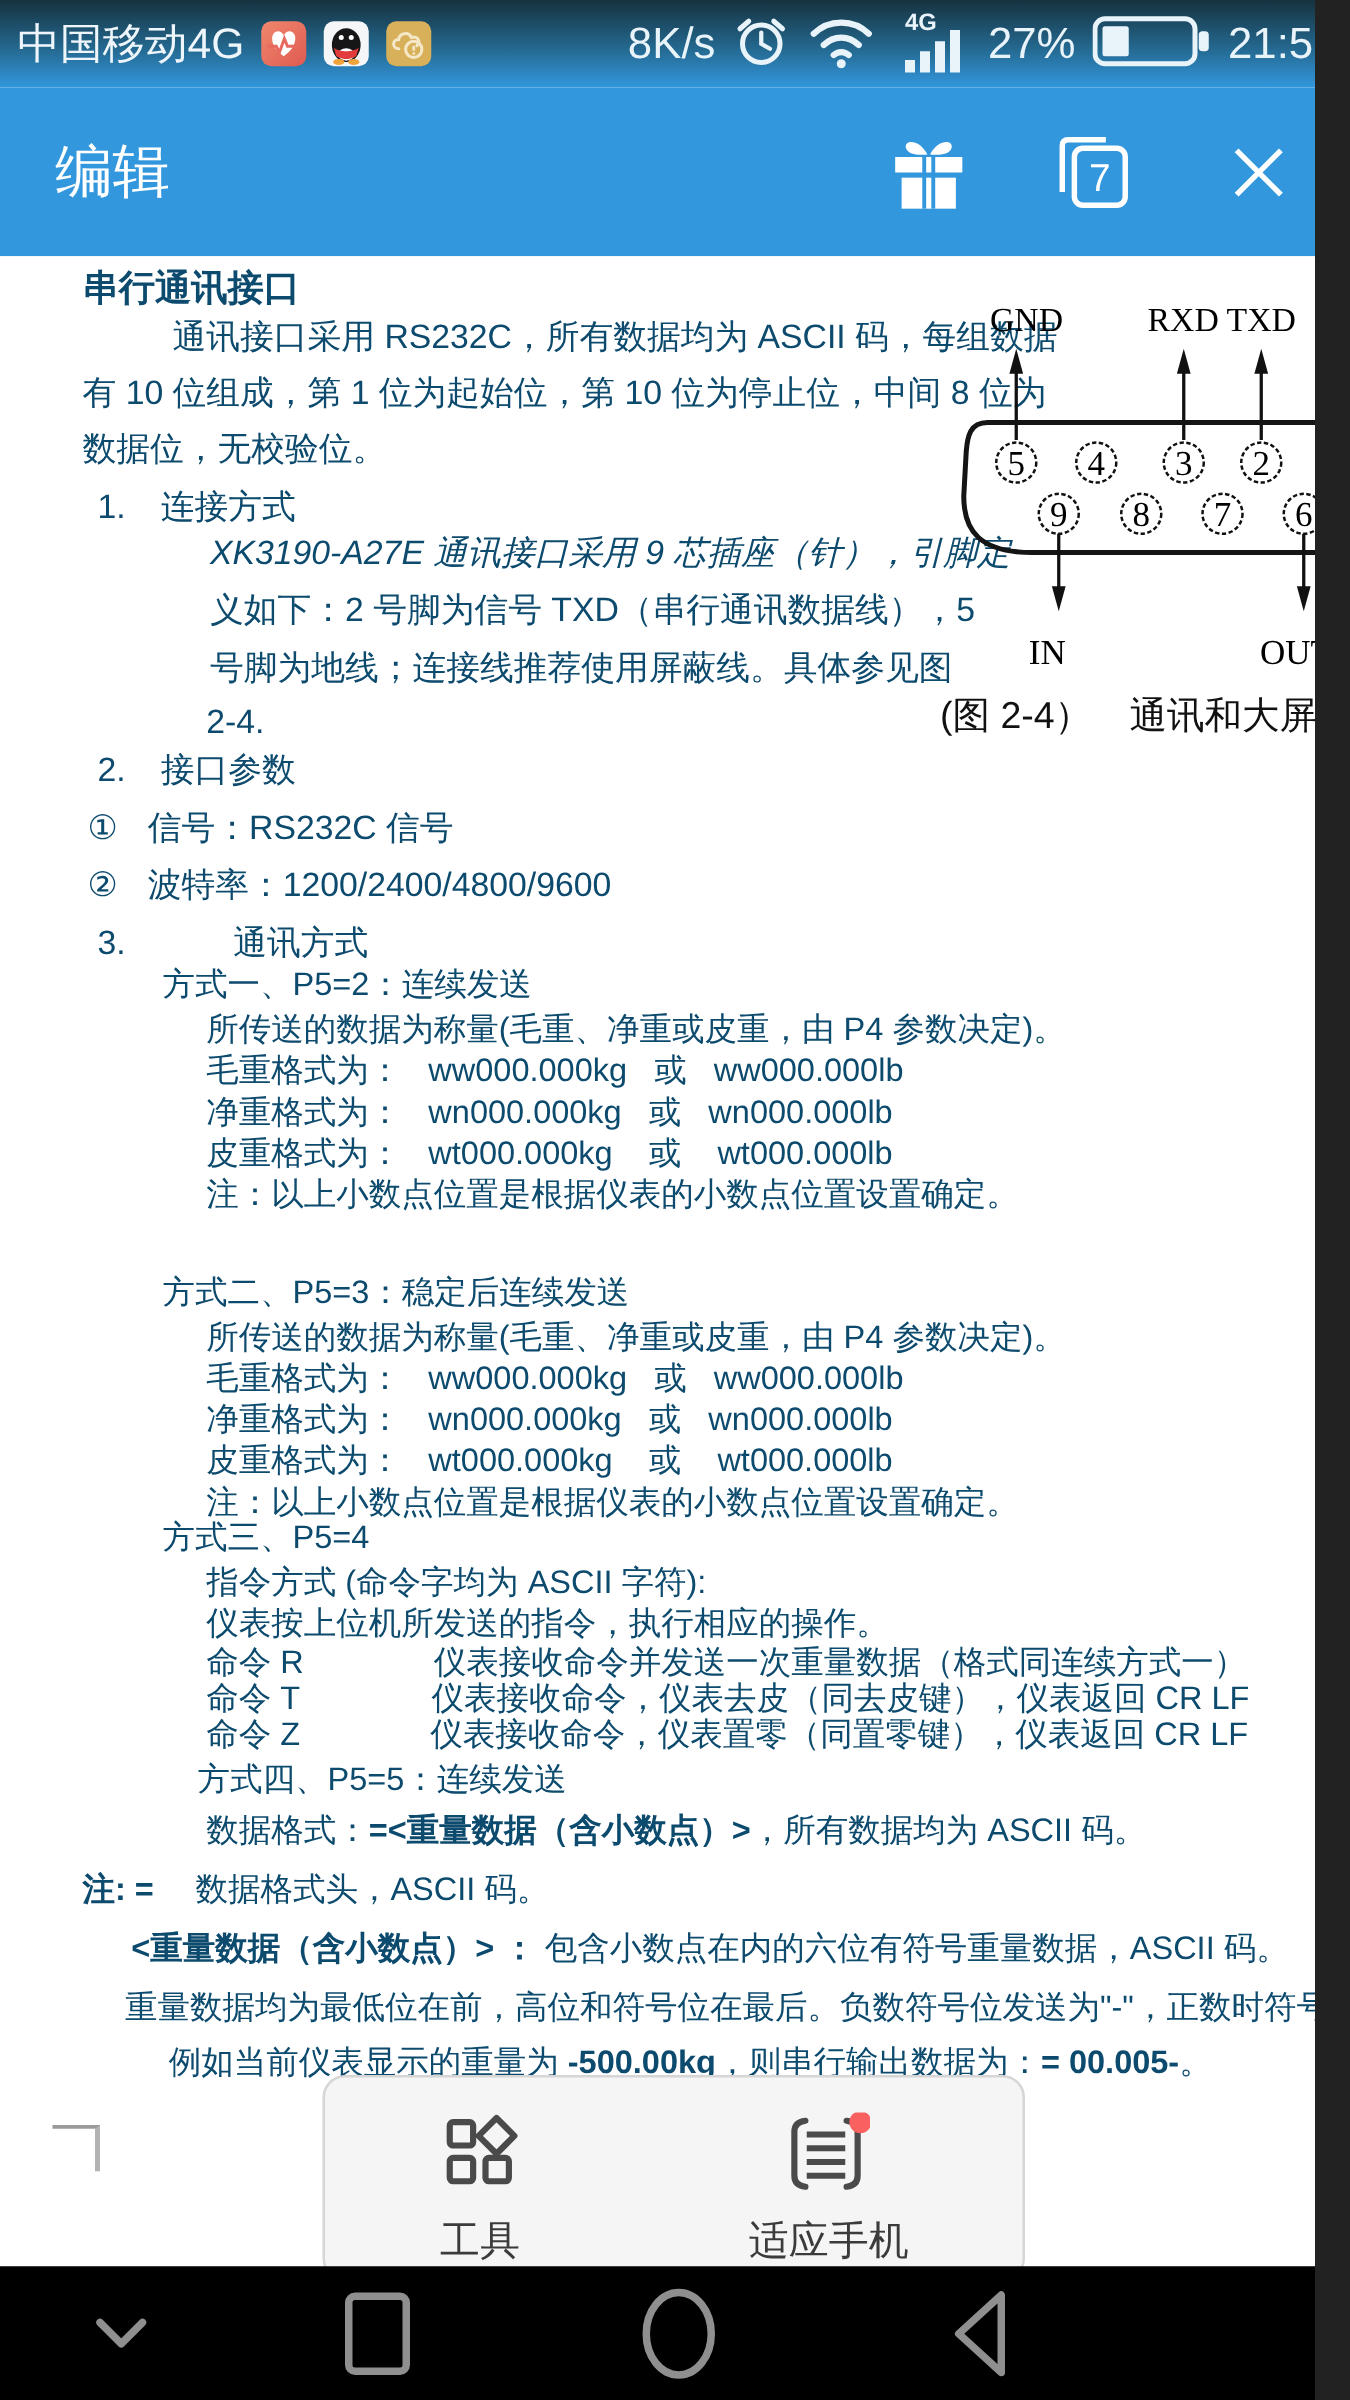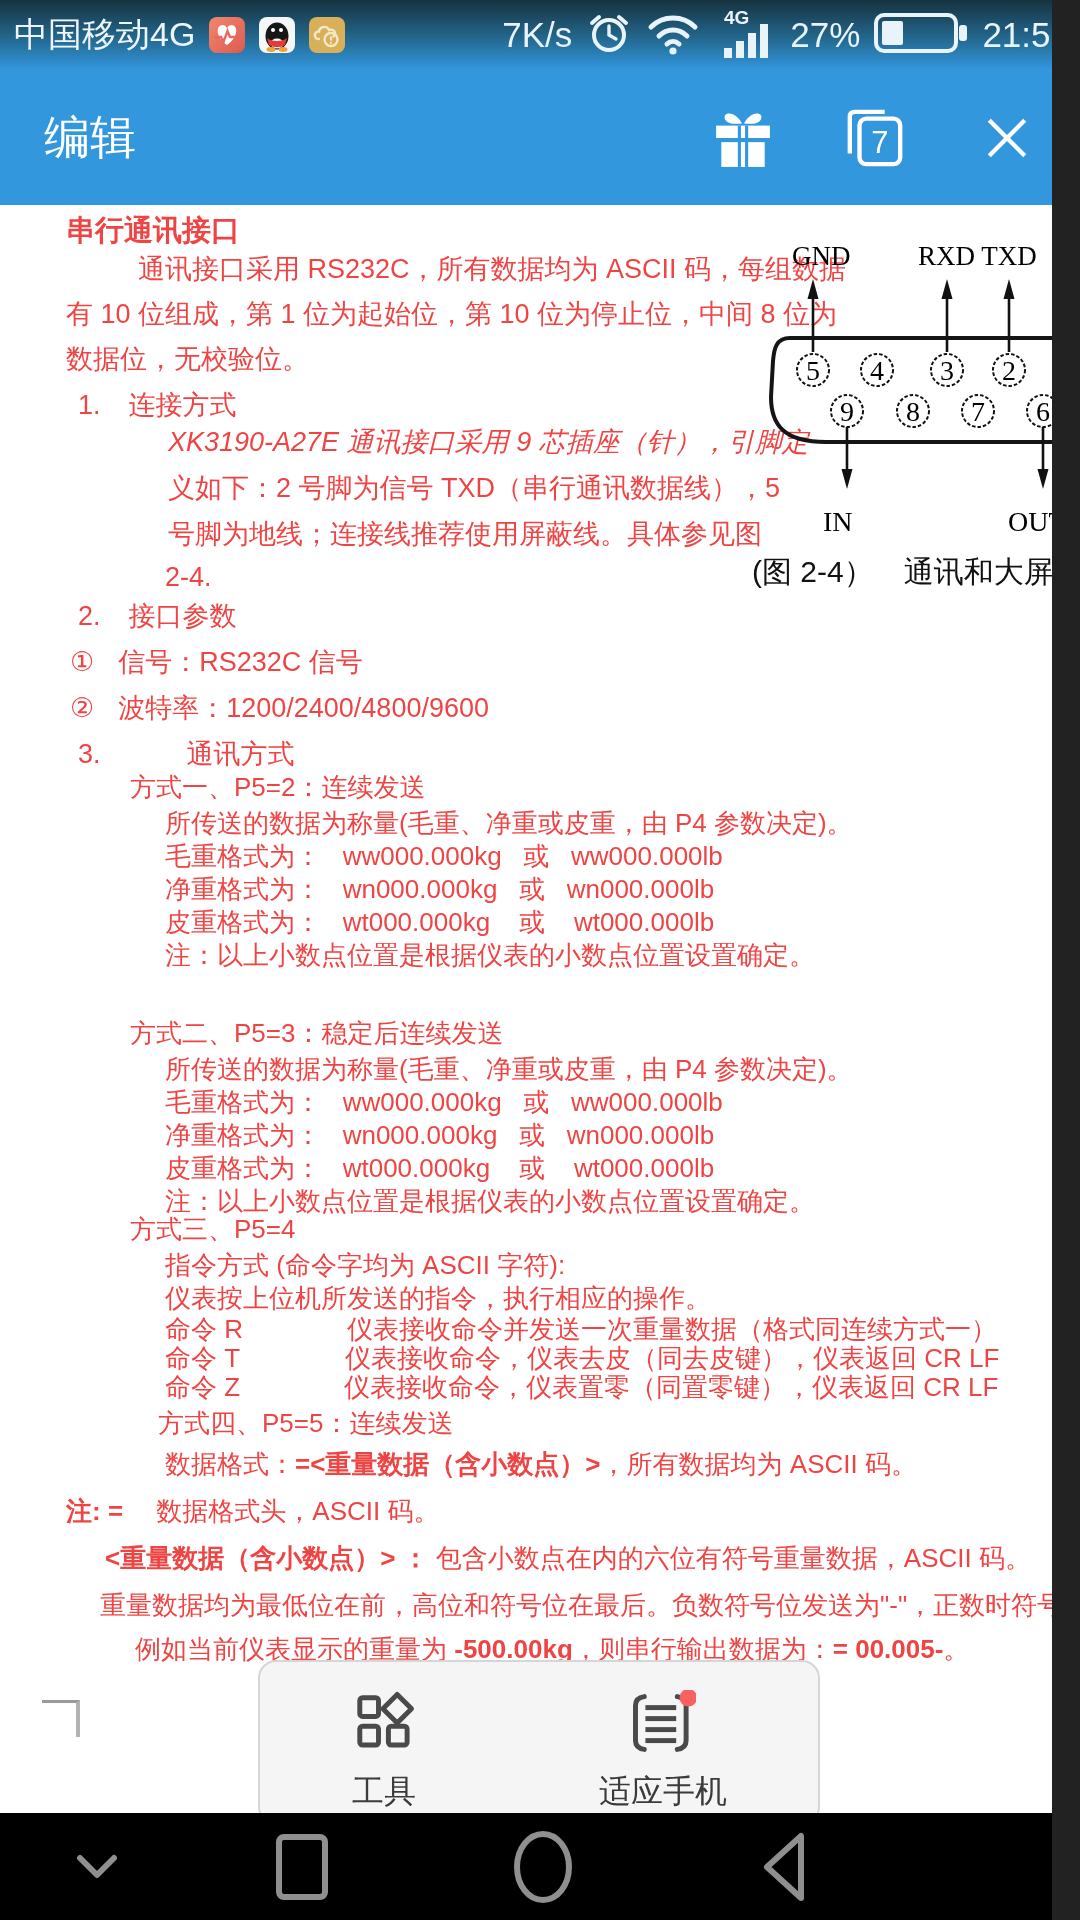--- a/index.html
+++ b/index.html
@@ -15,21 +15,21 @@
   .sb-right{display:flex;align-items:center;gap:14px;margin-left:auto;margin-right:10px;}
   .sb-text{font-size:35px;color:#e9f3fa;}
   
   .app-bar{position:absolute;left:0;top:70px;width:1080px;height:135px;background:#3397de;
     display:flex;align-items:center;color:#fff;}
   .ab-title{font-size:46px;margin-left:44px;}
   .ab-icons{margin-left:auto;display:flex;align-items:center;gap:66px;margin-right:40px;}
   .ab-btn{width:66px;height:66px;display:flex;align-items:center;justify-content:center;}
   
   .doc{position:absolute;left:0;top:205px;width:1080px;height:1715px;background:#fff;color:#121212;}
-  .ln{position:absolute;font-size:27px;white-space:nowrap;color:#ef4444;}
+  .ln{position:absolute;font-size:27px;white-space:nowrap;color:#0c4a6e;}
   .b{font-weight:bold;}
   .ws{white-space:pre;}
   .doc-title{font-size:29px;font-weight:bold;}
   .small{font-size:26px;}
   .clip{overflow:hidden;width:985px;}
   
   .diagram{position:absolute;left:750px;top:28px;width:330px;height:315px;}
   .caption{position:absolute;left:752px;top:347px;font-size:30px;white-space:nowrap;color:#111;}
   
   .corner{position:absolute;left:42px;top:1495px;width:34px;height:34px;
@@ -72,21 +72,21 @@
       <span class="sb-appicon" style="background:#d8b05a;">
         <svg width="36" height="36" viewBox="0 0 36 36">
           <path d="M10,22 C4.5,22 4.5,14.5 10,14.5 C10.5,9.5 18,8 20,13 C25,11.5 28,16 24.5,19.5" fill="none" stroke="#f4e8c8" stroke-width="2.4" stroke-linecap="round"></path>
           <circle cx="22" cy="22.5" r="6.5" fill="none" stroke="#f4e8c8" stroke-width="2.4"></circle>
           <line x1="22" y1="19.5" x2="22" y2="23.5" stroke="#f4e8c8" stroke-width="2.2"></line>
           <circle cx="22" cy="25.8" r="1.1" fill="#f4e8c8"></circle>
         </svg>
       </span>
     </div>
     <div class="sb-right">
-      <span class="sb-text">7K/s</span>
+      <span class="sb-text">8K/s</span>
       <span>
         <svg width="46" height="46" viewBox="0 0 46 46">
           <circle cx="23" cy="25" r="15" fill="none" stroke="#e9f3fa" stroke-width="4"></circle>
           <path d="M23,16 L23,25 L30,29" fill="none" stroke="#e9f3fa" stroke-width="3.4" stroke-linecap="round"></path>
           <line x1="6" y1="13" x2="13" y2="7" stroke="#e9f3fa" stroke-width="4" stroke-linecap="round"></line>
           <line x1="40" y1="13" x2="33" y2="7" stroke="#e9f3fa" stroke-width="4" stroke-linecap="round"></line>
         </svg>
       </span>
       <span>
         <svg width="54" height="44" viewBox="0 0 54 44">

